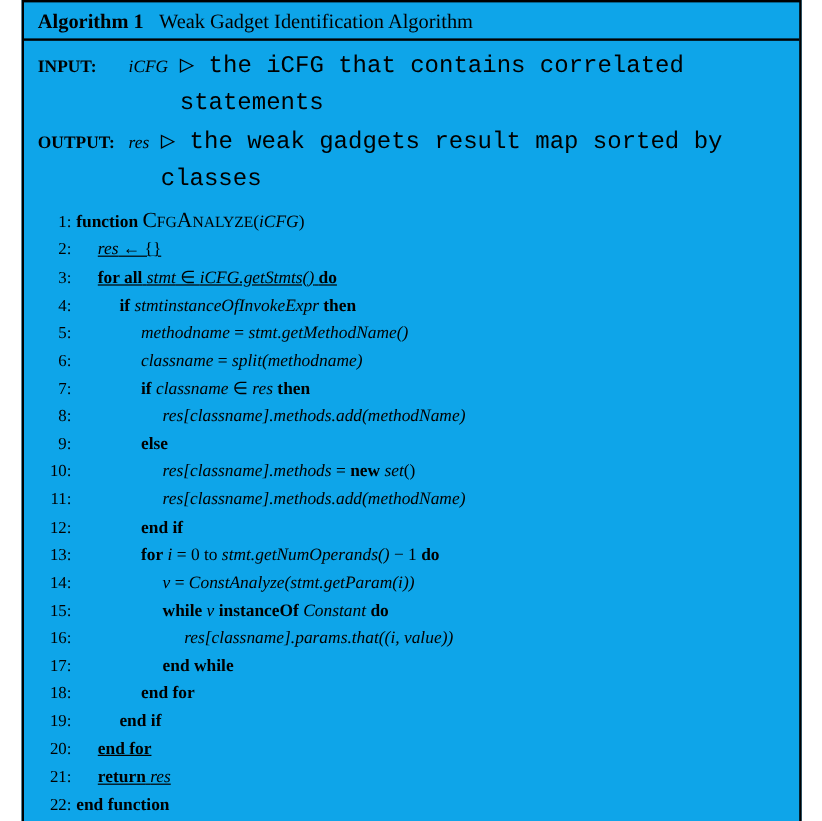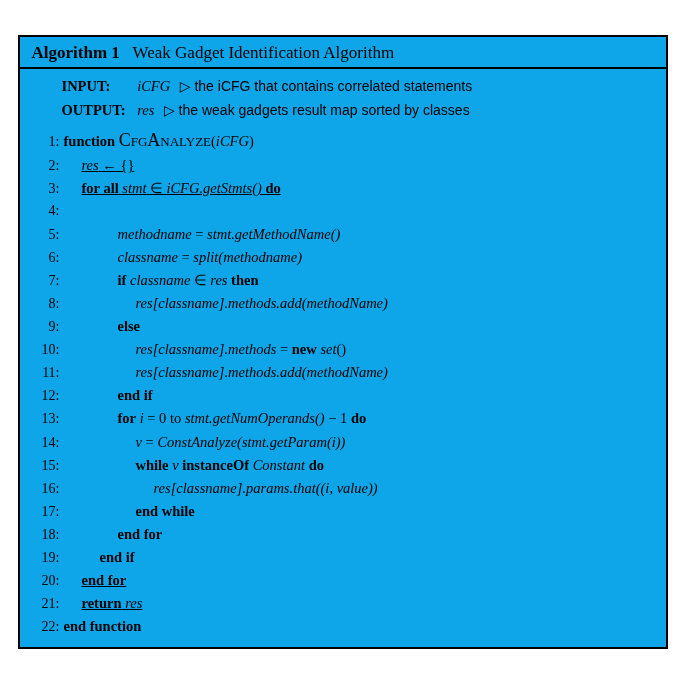--- a/index.html
+++ b/index.html
@@ -34,35 +34,34 @@
     .algo-body {
       padding: 6px 12px 8px 12px;
       font-size: 14.5px;
       line-height: 1.55;
     }
     .io-line {
       display: flex;
       align-items: baseline;
       margin-bottom: 1px;
       font-size: 14.5px;
-      margin-left: 30px;
     }
     .io-label {
       font-weight: bold;
       font-family: 'Times New Roman', Times, serif;
       min-width: 72px;
     }
     .io-var {
       font-style: italic;
       margin-right: 6px;
       font-family: 'Times New Roman', Times, serif;
     }
     .io-comment {
-      font-family: Liberation Sans, sans-serif;
-      font-size: 14px;
+      font-family: Liberation Mono, monospace;
+      font-size: 20px;
     }
     .code-lines {
       margin-top: 4px;
     }
     .code-line {
       display: flex;
       align-items: baseline;
       font-size: 14.5px;
       line-height: 1.58;
     }
@@ -128,20 +127,23 @@
 
       <div class="code-line">
         <span class="line-num">3:</span>
         <span class="line-content indent1">
           <span class="kw">for all</span> <span class="it">stmt</span> ∈ <span class="it">iCFG.getStmts()</span> <span class="kw">do</span>
         </span>
       </div>
 
       <div class="code-line">
         <span class="line-num">4:</span>
+        <span class="line-content indent2">
+          <span class="kw">if</span> <span class="it">stmtinstanceOfInvokeExpr</span> <span class="kw">then</span>
+        </span>
       </div>
 
       <div class="code-line">
         <span class="line-num">5:</span>
         <span class="line-content indent3">
           <span class="it">methodname</span> = <span class="it">stmt.getMethodName()</span>
         </span>
       </div>
 
       <div class="code-line">

